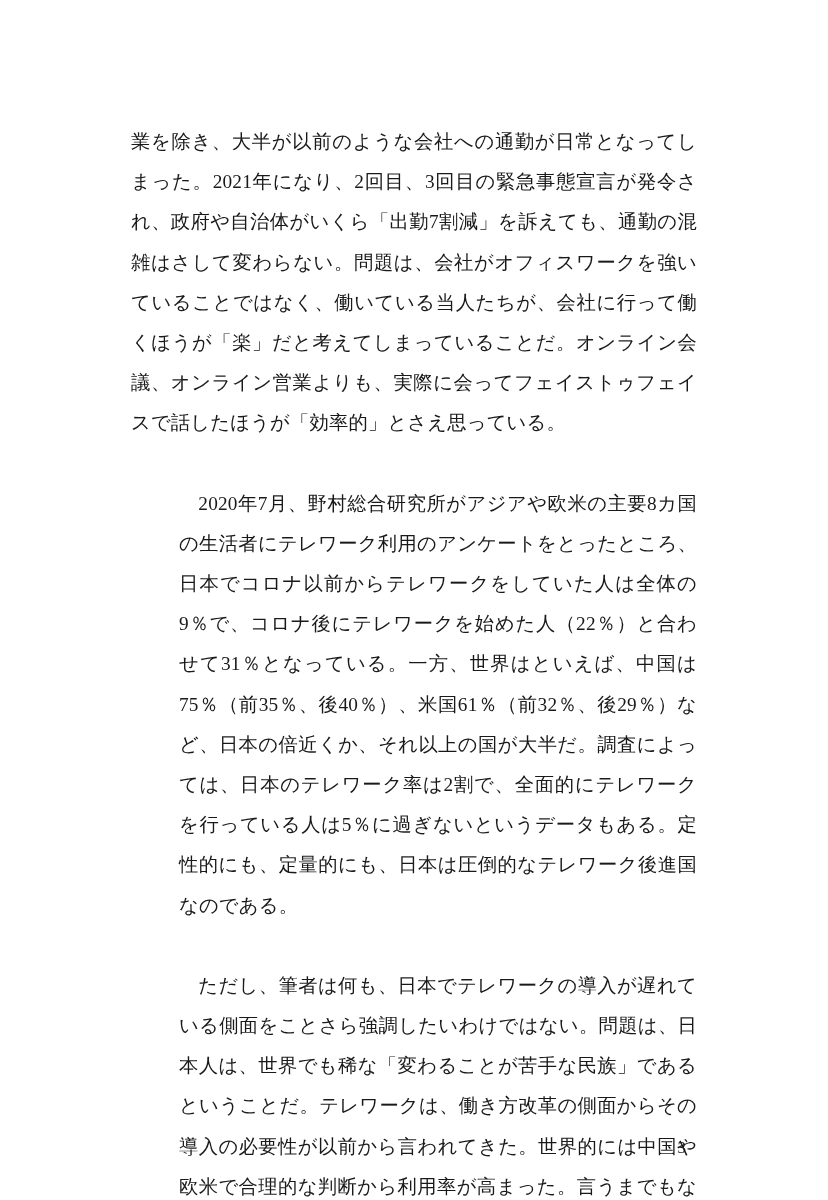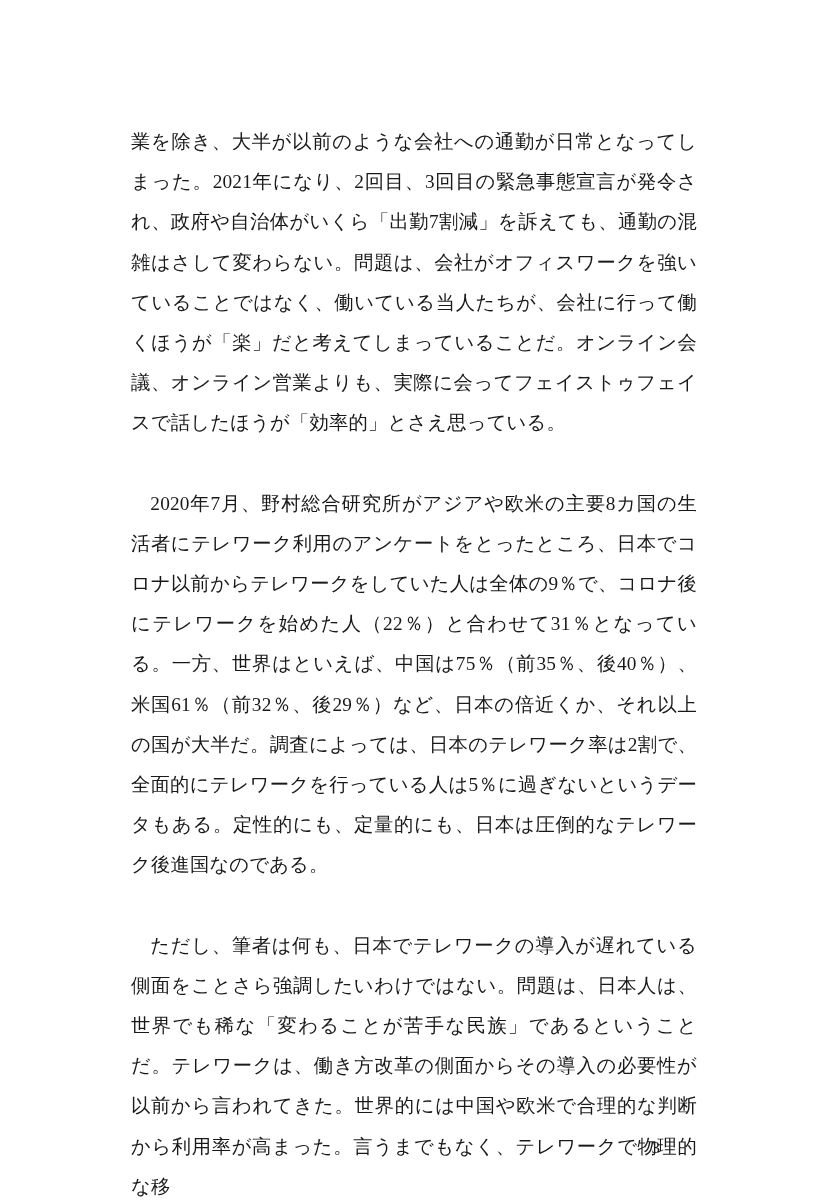--- a/index.html
+++ b/index.html
@@ -8,20 +8,21 @@
     background: #ffffff;
   }
   .page {
     position: relative;
     width: 784px;
     height: 1200px;
     background: #ffffff;
     overflow: hidden;
     font-family: "Liberation Serif", "DejaVu Serif", serif;
     color: #1a1a1a;
+    padding-left: 26px;
   }
   .text-block {
     position: absolute;
     left: 131px;
     top: 122px;
     width: 566px;
   }
   .para {
     margin: 0;
     font-size: 19.3px;
@@ -30,20 +31,21 @@
     text-justify: inter-ideograph;
     letter-spacing: 0.2px;
     color: #191919;
     font-feature-settings: "palt" 0;
   }
   .para + .para {
     margin-top: 40px;
   }
   .para.indent {
     text-indent: 1em;
+    margin-left: 48px;
   }
   .page-number {
     position: absolute;
     right: 124px;
     bottom: 44px;
     font-size: 17px;
     line-height: 1;
     color: #191919;
     font-family: "Liberation Serif", "DejaVu Serif", serif;
   }

